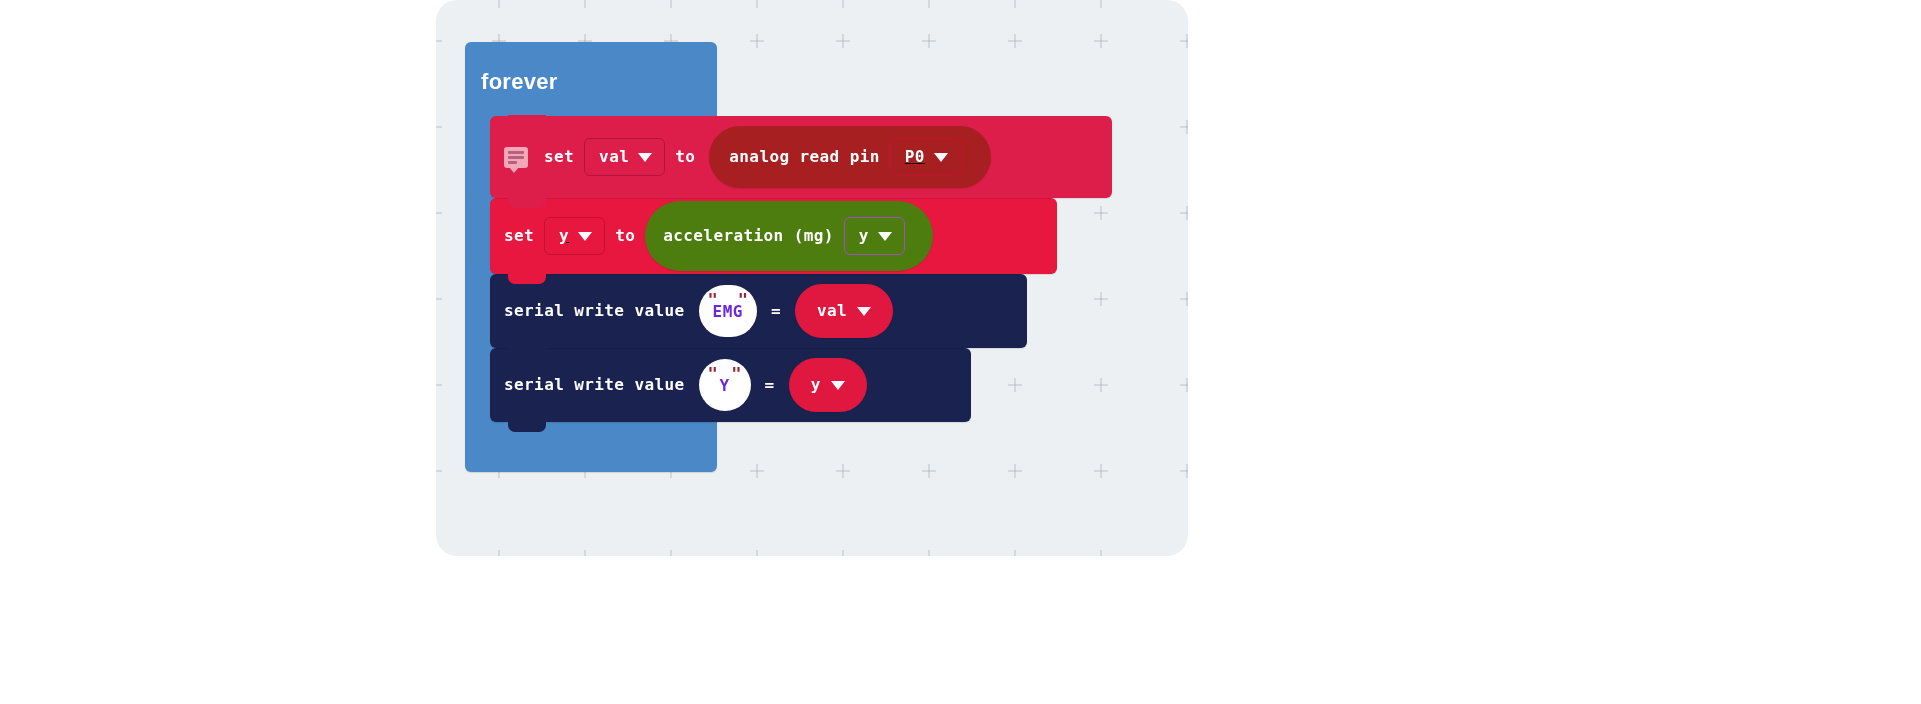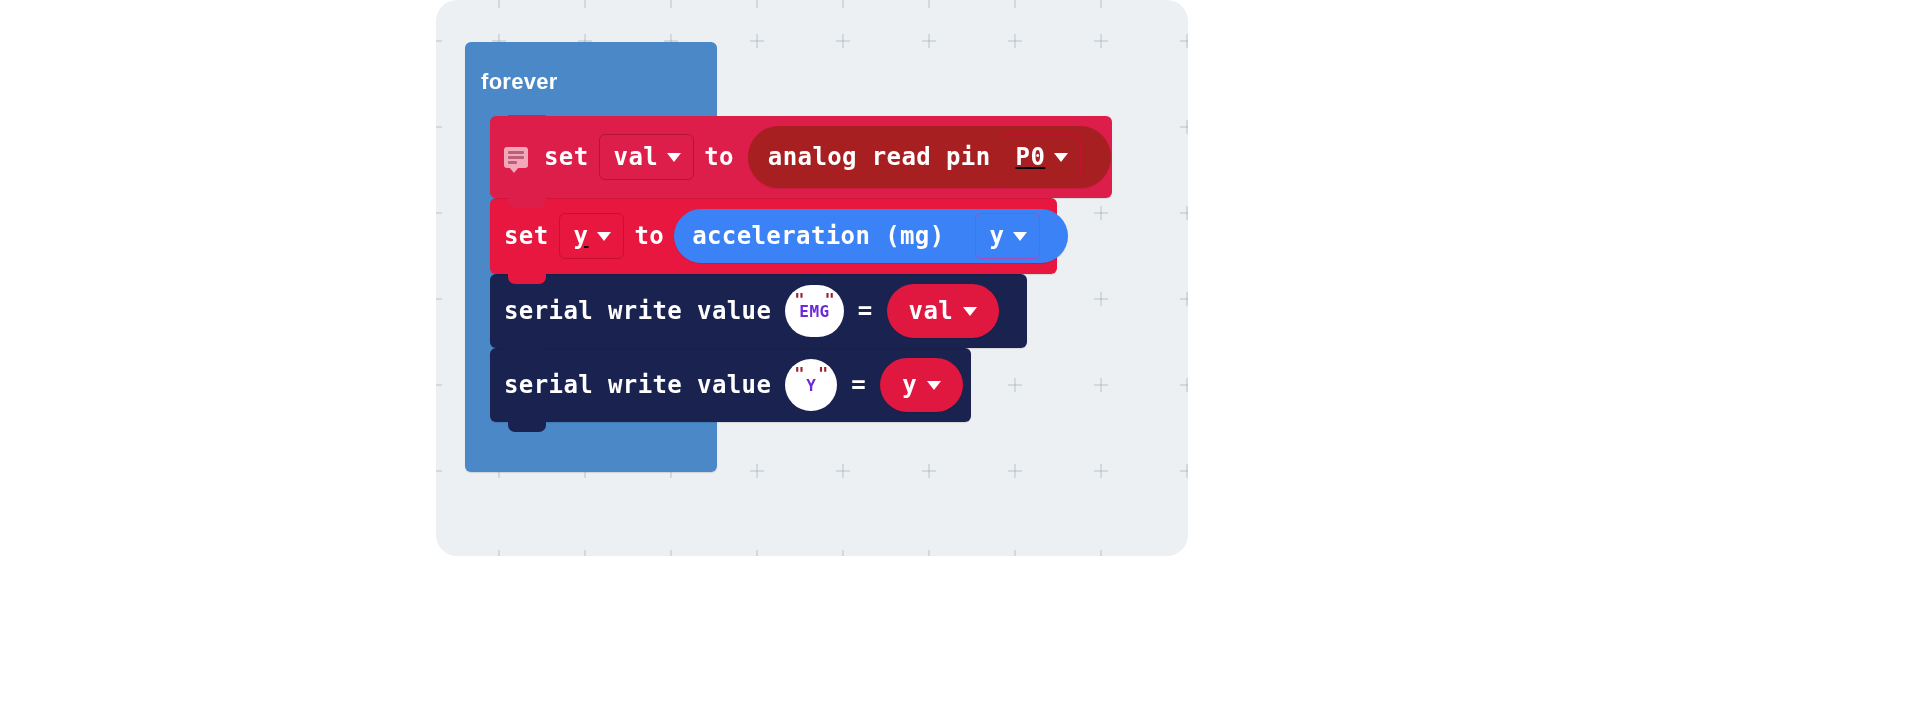--- a/index.html
+++ b/index.html
@@ -131,21 +131,21 @@
     left: 54px;  top: 348px;  width: 481px;  height: 74px;
     background: #1a2350;
     z-index: 1;
   }
   #serial-y-block .stmt-notch, #serial-y-block .stmt-tab { background: #1a2350; }
 
   
   .blk-text {
     color: #ffffff;
     font-family: "DejaVu Sans Mono", "Liberation Mono", monospace;
-    font-size: 24px;
+    font-size: 16px;
     font-weight: bold;
     letter-spacing: 0.4px;
     white-space: nowrap;
     line-height: 1;
   }
 
   
   .comment-icon {
     position: relative;
     width: 24px;
@@ -204,21 +204,21 @@
   .reporter {
     display: inline-flex;
     align-items: center;
     border-radius: 999px;
     flex: 0 0 auto;
     height: 54px;
     padding: 0 16px;
     box-shadow: 0 1px 1px rgba(0,0,0,0.10);
   }
   .reporter.analog  { background: #a81f22; height: 62px; padding: 16px 20px; }
-  .reporter.accel   { background: #3b82f6; height: 54px; padding: 0 18px; gap: 20px; }
+  .reporter.accel   { background: #4d7c0f; height: 70px; padding: 0 18px; }
   .reporter.var-red { background: #e0173f; height: 54px; padding: 0 22px; }
 
   
   .text-field {
     display: inline-flex;
     align-items: center;
     justify-content: center;
     background: #ffffff;
     border-radius: 999px;
     height: 52px;

